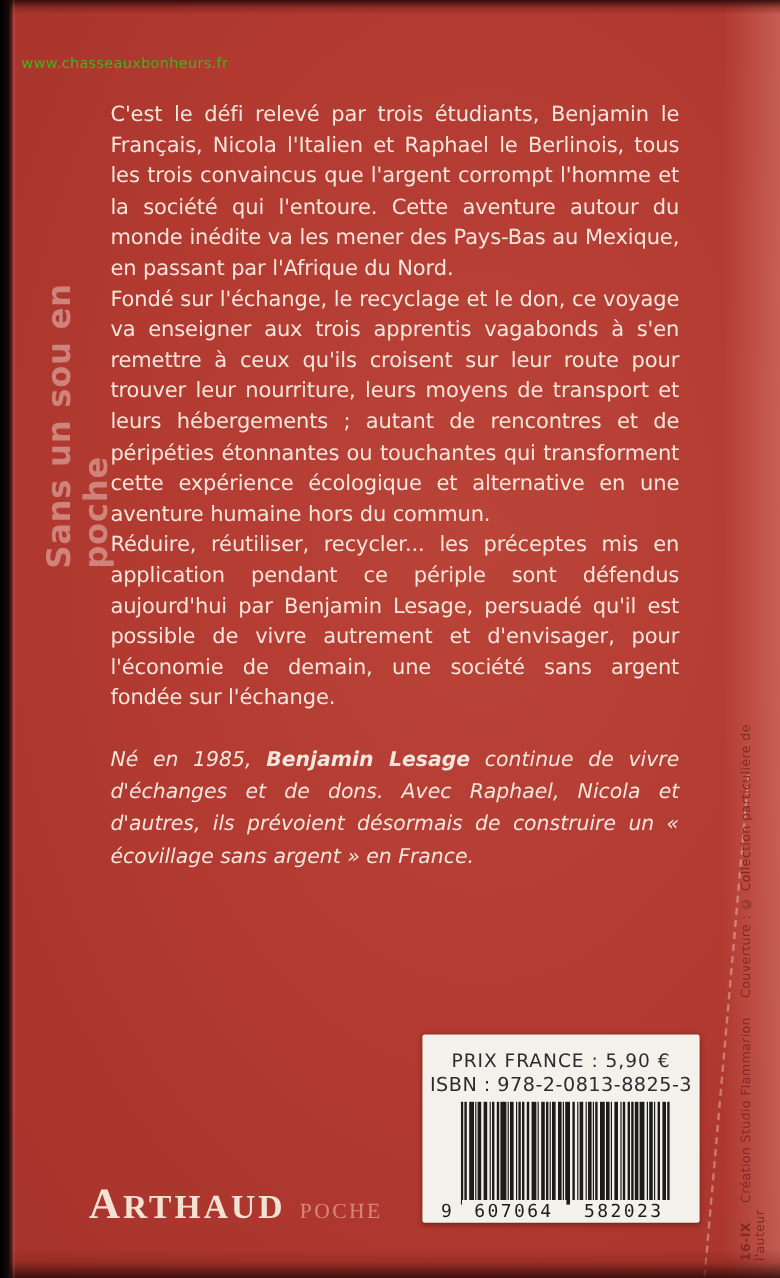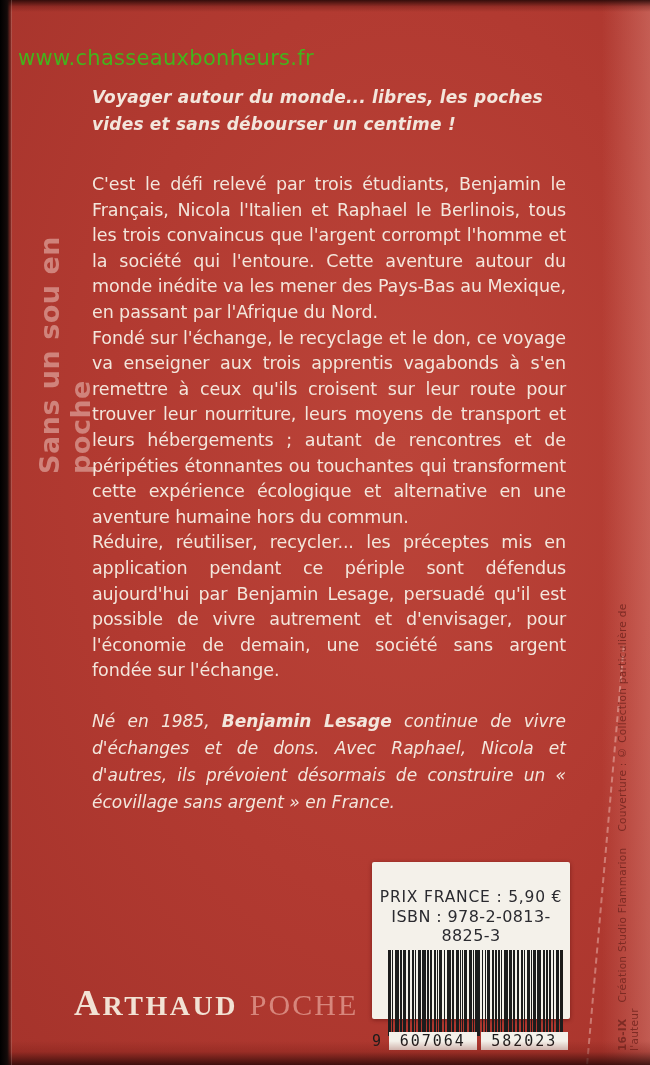--- a/index.html
+++ b/index.html
@@ -21,58 +21,58 @@
   .edge-top { position:absolute; left:0; top:0; width:100%; height:12px;
     background:linear-gradient(to bottom, rgba(30,5,4,0.85), rgba(90,20,16,0.35) 55%, rgba(0,0,0,0)); z-index:5; }
   .edge-bottom { position:absolute; left:0; bottom:0; width:100%; height:24px;
     background:linear-gradient(to top, rgba(35,6,5,0.8), rgba(120,28,22,0.35) 55%, rgba(0,0,0,0)); z-index:5; }
   .edge-right-light { position:absolute; right:0; top:0; width:48px; height:100%;
     background:linear-gradient(to left, rgba(255,190,178,0.28), rgba(255,190,178,0.0)); z-index:1; }
   .crease { position:absolute; right:44px; bottom:-10px; height:430px; width:0;
     border-left:2px dashed rgba(255,230,220,0.38); transform:rotate(5deg); z-index:2; }
 
   
-  .url { position:absolute; left:18px; top:46px; font-size:21px; letter-spacing:0.3px;
+  .url { position:absolute; left:18px; top:46px; font-size:12px; letter-spacing:0.3px;
     color:#44b31c; z-index:3; }
 
   
   .spine-title { position:absolute; left:34px; top:152px; height:322px; width:52px;
     writing-mode:vertical-rl; transform:rotate(180deg);
     font-size:27px; font-weight:bold; color:#d0837b; letter-spacing:0.5px; z-index:3; }
 
   
   .text-col { position:absolute; left:92px; top:84px; width:474px; color:#f3e6dc; z-index:3; }
   .tagline { font-size:17px; font-weight:bold; font-style:italic; line-height:27px;
     letter-spacing:0.2px; margin-bottom:34px; }
   .body-copy p { font-size:17.5px; line-height:25.6px; text-align:justify; letter-spacing:-0.1px; }
   .bio { margin-top:24px; font-size:17px; font-style:italic; line-height:27px; text-align:justify; }
   .bio .bold-name { font-weight:bold; }
 
   
-  .price-box { position:absolute; left:372px; top:862px; width:198px; height:157px;
+  .price-box { position:absolute; left:352px; top:862px; width:231px; height:157px;
     background:#f4f1ea; border-radius:2px; box-shadow:0 1px 4px rgba(60,5,5,0.45);
-    padding-top:26px; text-align:center; z-index:4; color:#2b2b30; }
+    padding-top:13px; text-align:center; z-index:4; color:#2b2b30; }
   .price-line { font-size:15.5px; letter-spacing:0.8px; }
   .isbn-line { font-size:16px; letter-spacing:0.4px; margin-top:1px; }
   .bc { position:relative; width:200px; height:100px; margin:5px auto 0; }
   .bars { position:absolute; left:16px; right:2px; top:0; bottom:14px; display:flex; overflow:hidden; }
   .bars div { background:#1c1c1c; flex-shrink:0; }
   .bc-digits { position:absolute; left:0; right:0; bottom:0; height:18px; display:flex;
     font-family:"DejaVu Sans Mono", monospace; font-size:15px; color:#1c1c1c; }
   .bc-digits .d9 { width:13px; text-align:left; line-height:18px; }
   .bc-digits .grp { background:#f4f1ea; flex:1; text-align:center; letter-spacing:2px;
     line-height:18px; margin-left:4px; }
   .bc-digits .grp.last { margin-right:4px; }
 
   
   .publisher { position:absolute; left:74px; top:982px; z-index:3; color:#f2e2d4;
     font-family:"Liberation Serif", "DejaVu Serif", serif; letter-spacing:2.5px; }
   .publisher .init { font-size:36px; font-weight:bold; }
   .publisher .rest { font-size:28px; font-weight:bold; }
-  .publisher .imprint { font-size:30px; font-weight:normal; color:rgba(222,148,138,0.85);
+  .publisher .imprint { font-size:18px; font-weight:normal; color:rgba(222,148,138,0.85);
     margin-left:12px; letter-spacing:2px; }
 
   
   .credits { position:absolute; right:10px; bottom:14px; height:450px;
     writing-mode:vertical-rl; transform:rotate(180deg);
     font-size:10.5px; color:#7d2b24; letter-spacing:0.3px; z-index:3; }
   .credits span { display:inline; }
   .credits .gap { margin-top:16px; display:inline-block; }
   .credits .code { font-weight:bold; }
 </style>
@@ -82,21 +82,20 @@
 <div class="cover">
 
   <div class="edge-right-light"></div>
   <div class="crease"></div>
 
   <div class="url">www.chasseauxbonheurs.fr</div>
 
   <div class="spine-title">Sans un sou en poche</div>
 
   <div class="text-col">
-    <div class="tagline">Voyager autour du monde... libres, les poches vides et sans débourser un centime !</div>
     <div class="body-copy">
       <p>C'est le défi relevé par trois étudiants, Benjamin le Français, Nicola l'Italien et Raphael le Berlinois, tous les trois convaincus que l'argent corrompt l'homme et la société qui l'entoure. Cette aventure autour du monde inédite va les mener des Pays-Bas au Mexique, en passant par l'Afrique du Nord.</p>
       <p>Fondé sur l'échange, le recyclage et le don, ce voyage va enseigner aux trois apprentis vagabonds à s'en remettre à ceux qu'ils croisent sur leur route pour trouver leur nourriture, leurs moyens de transport et leurs hébergements ; autant de rencontres et de péripéties étonnantes ou touchantes qui transforment cette expérience écologique et alternative en une aventure humaine hors du commun.</p>
       <p>Réduire, réutiliser, recycler... les préceptes mis en application pendant ce périple sont défendus aujourd'hui par Benjamin Lesage, persuadé qu'il est possible de vivre autrement et d'envisager, pour l'économie de demain, une société sans argent fondée sur l'échange.</p>
     </div>
     <div class="bio"><span>Né en 1985, </span><span class="bold-name">Benjamin Lesage</span><span> continue de vivre d'échanges et de dons. Avec Raphael, Nicola et d'autres, ils prévoient désormais de construire un « écovillage sans argent » en France.</span></div>
   </div>
 
   <div class="price-box">
     <div class="price-line">PRIX FRANCE : 5,90 €</div>

